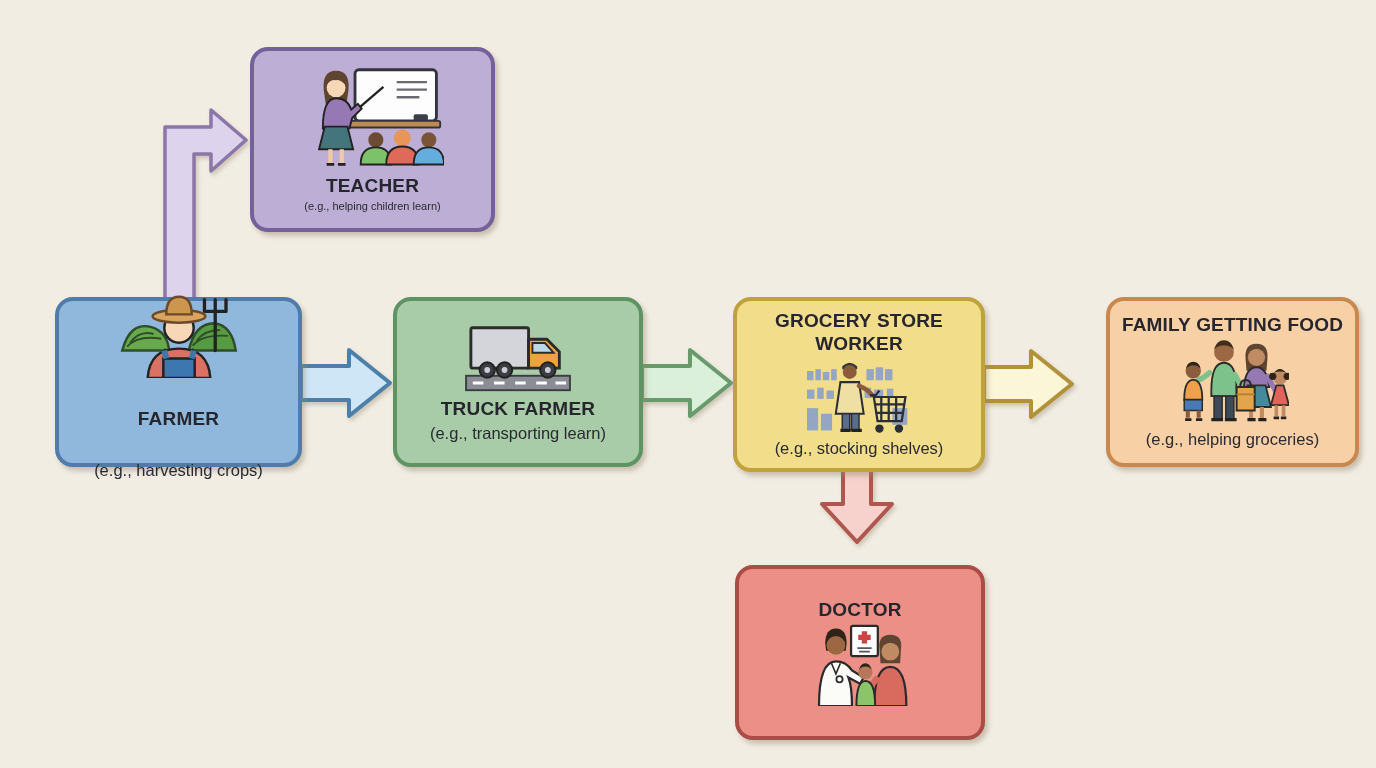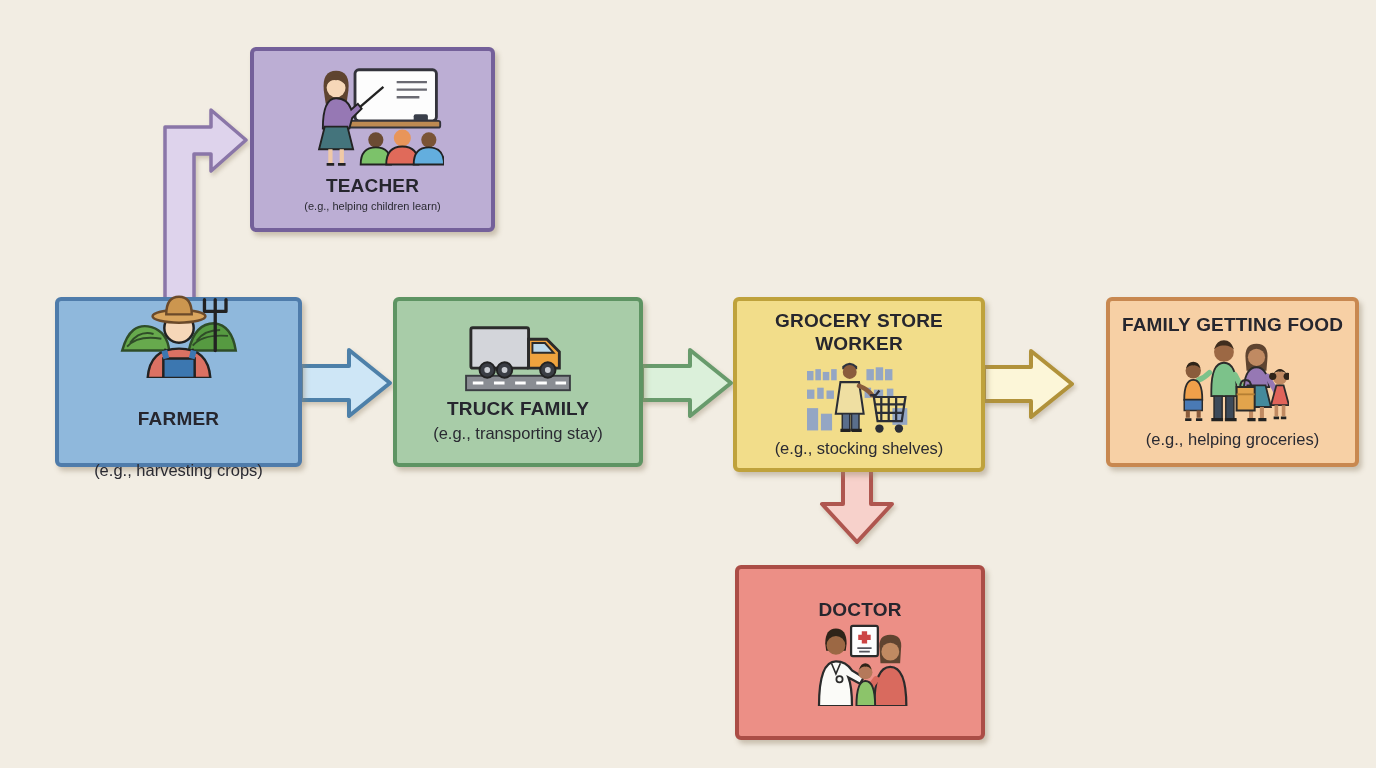--- a/index.html
+++ b/index.html
@@ -3,21 +3,21 @@
 <meta charset="utf-8">
 <style>
   * { margin:0; padding:0; box-sizing:border-box; }
   html,body { width:1376px; height:768px; }
   body { font-family:"Liberation Sans",sans-serif; background:#f2ede3; overflow:hidden; }
   .canvas { position:relative; width:1376px; height:768px; background:#f2ede3; }
 
   .arrow-layer { position:absolute; left:0; top:0; width:1376px; height:768px;
                  filter:drop-shadow(2px 3px 2px rgba(150,135,110,.40)); }
 
-  .node { position:absolute; border:4px solid; border-radius:6px;
+  .node { position:absolute; border:4px solid; border-radius:18px;
           display:flex; flex-direction:column; align-items:center; justify-content:center;
           text-align:center; padding:10px 12px; gap:3px;
           box-shadow:3px 4px 5px rgba(150,135,110,.45); }
   .node-farmer  { left:55px;   top:297px; width:247px; height:170px; background:#8fb8dc; border-color:#4f7cab;gap:30px; }
   .node-teacher { left:250px;  top:47px;  width:245px; height:185px; background:#bcaed4; border-color:#74609a; }
   .node-truck-driver { left:393px; top:297px; width:250px; height:170px; background:#a8cca8; border-color:#5e9463; }
   .node-grocery { left:733px;  top:297px; width:252px; height:175px; background:#f2dd8a; border-color:#bfa23c; }
   .node-family  { left:1072px; top:297px; width:253px; height:170px; background:#f7d0a5; border-color:#c88850;margin-left:34px; }
   .node-doctor  { left:735px;  top:543px; width:250px; height:175px; background:#ec8f86; border-color:#ab4d46;margin-top:22px; }
 
@@ -99,22 +99,22 @@
         <path d="M66 20 h19 l13 13 v17 h-32 Z" fill="#efa33e" stroke="#2b2b2b" stroke-width="3"></path>
         <path d="M70 24 h13 l9 10 h-22 Z" fill="#bcd9ea" stroke="#2b2b2b" stroke-width="2"></path>
         <circle cx="23" cy="52" r="8" fill="#3a3d44" stroke="#222" stroke-width="2"></circle>
         <circle cx="41" cy="52" r="8" fill="#3a3d44" stroke="#222" stroke-width="2"></circle>
         <circle cx="86" cy="52" r="8" fill="#3a3d44" stroke="#222" stroke-width="2"></circle>
         <circle cx="23" cy="52" r="3" fill="#c9ccd2"></circle>
         <circle cx="41" cy="52" r="3" fill="#c9ccd2"></circle>
         <circle cx="86" cy="52" r="3" fill="#c9ccd2"></circle>
       </svg>
     </div>
-    <div class="title">TRUCK FAMILY</div>
-    <div class="subtitle nowrap">(e.g., transporting stay)</div>
+    <div class="title">TRUCK FARMER</div>
+    <div class="subtitle nowrap">(e.g., transporting learn)</div>
   </div>
 
   <div class="node node-grocery">
     <div class="title title-wrap">GROCERY STORE WORKER</div>
     <div class="icon">
       <svg viewBox="0 0 112 84" width="104" height="78">
         <g fill="#94a6c4">
           <rect x="0" y="14" width="7" height="10"></rect>
             <rect x="9" y="12" width="6" height="12"></rect>
             <rect x="17" y="15" width="7" height="9"></rect>

